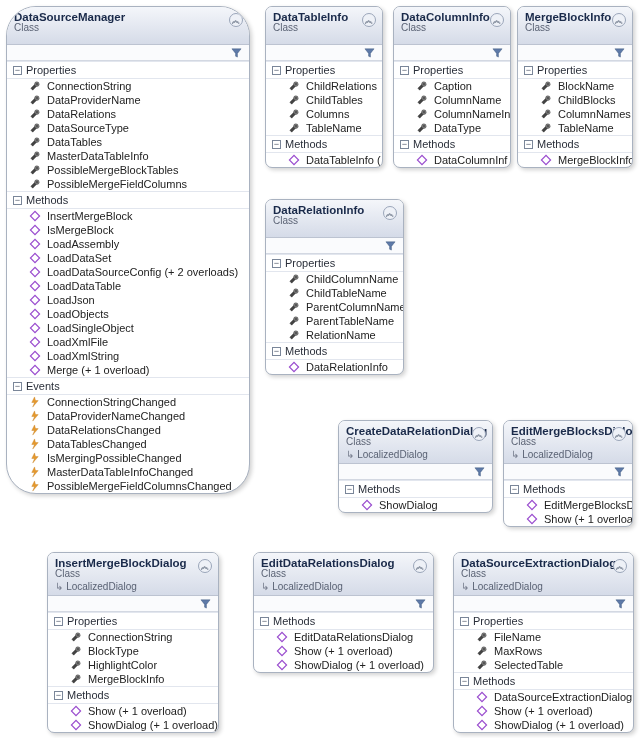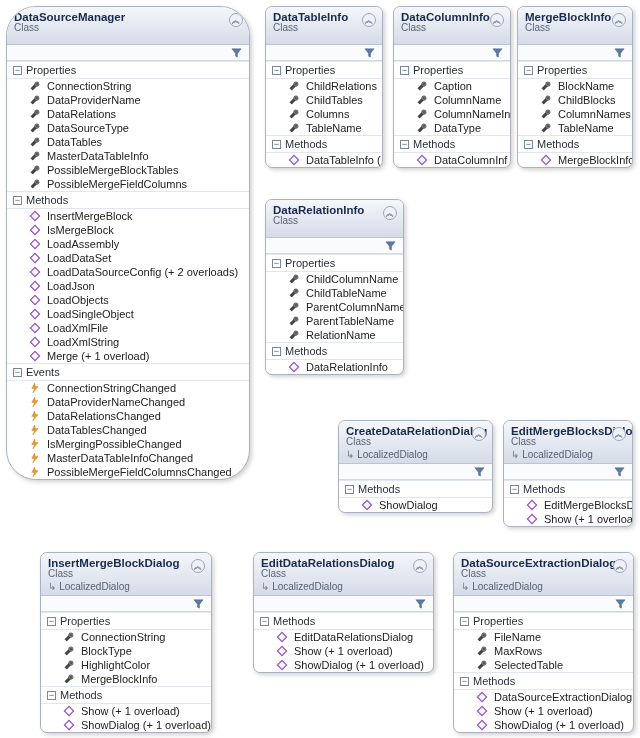--- a/index.html
+++ b/index.html
@@ -223,20 +223,26 @@
       <div class="member">
         <svg width="12" height="12" viewBox="0 0 13 13">
           <use href="#ico-meth"></use>
         </svg>
         <span>LoadDataSourceConfig (+ 2 overloads)</span>
       </div>
       <div class="member">
         <svg width="12" height="12" viewBox="0 0 13 13">
           <use href="#ico-meth"></use>
         </svg>
+        <span>LoadDataTable</span>
+      </div>
+      <div class="member">
+        <svg width="12" height="12" viewBox="0 0 13 13">
+          <use href="#ico-meth"></use>
+        </svg>
         <span>LoadJson</span>
       </div>
       <div class="member">
         <svg width="12" height="12" viewBox="0 0 13 13">
           <use href="#ico-meth"></use>
         </svg>
         <span>LoadObjects</span>
       </div>
       <div class="member">
         <svg width="12" height="12" viewBox="0 0 13 13">
@@ -548,21 +554,21 @@
         </svg>
         <span>EditMergeBlocksDialog</span>
       </div>
       <div class="member">
         <svg width="12" height="12" viewBox="0 0 13 13">
           <use href="#ico-meth"></use>
         </svg>
         <span>Show (+ 1 overload)</span>
       </div>
     </div>
-    <div class="card" style="left: 40px; top: 552px; width: 172px;">
+    <div class="card" style="left: 47px; top: 552px; width: 172px;">
       <div class="card-header">
         <div class="card-title">InsertMergeBlockDialog</div>
         <div class="card-subtitle">Class</div>
         <div class="card-inherit">LocalizedDialog</div>
         <div class="chev-up">︽</div>
       </div>
       <div class="funnel-row"><svg width="11" height="11" viewBox="0 0 12 12">
           <use href="#ico-funnel"></use>
         </svg></div>
       <div class="section-head">

